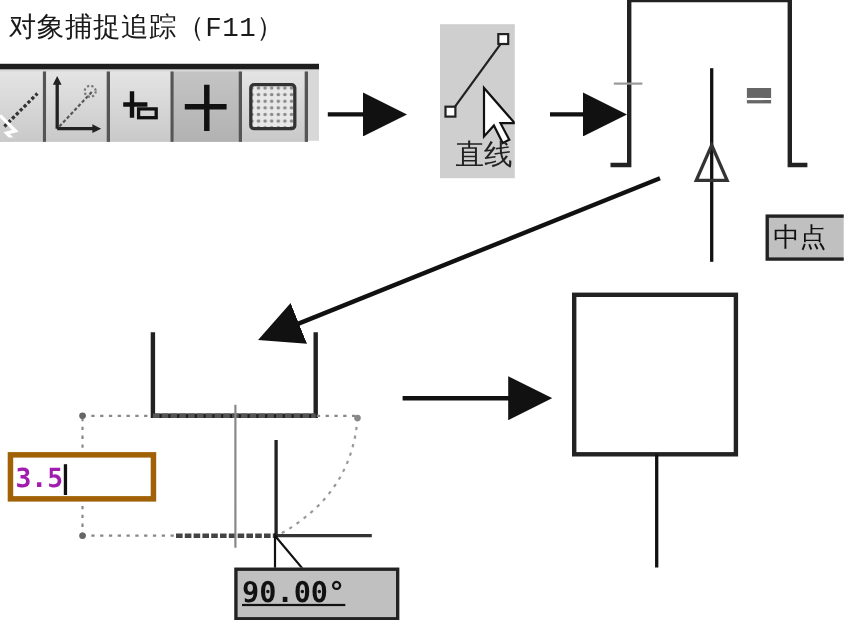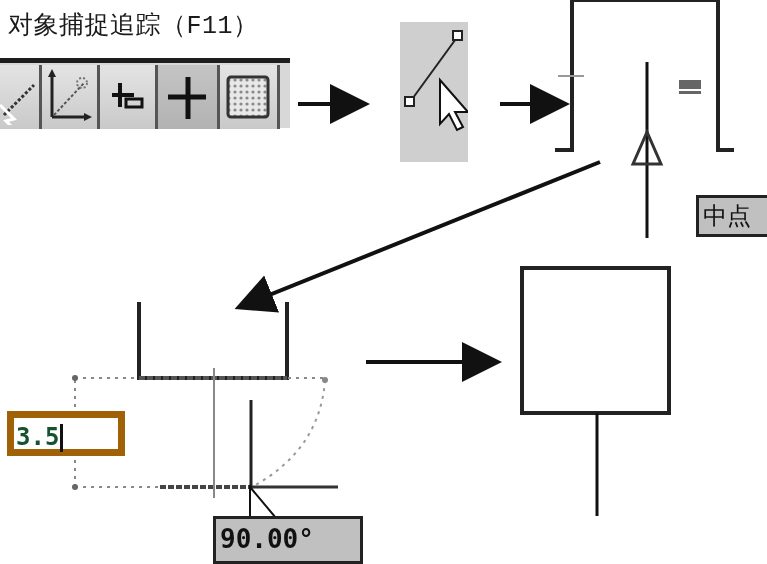--- a/index.html
+++ b/index.html
@@ -5,22 +5,22 @@
     html, body { margin: 0; padding: 0; background: #ffffff; }
     body { width: 767px; height: 564px; position: relative; overflow: hidden; font-family: "DejaVu Sans", sans-serif; }
     .title { position: absolute; left: 8px; top: 8px; font-family: Liberation Mono, monospace; font-size: 25px; color: #1a1a1a; letter-spacing: 0.5px; }
     .toolbar { position: absolute; left: 0; top: 58px; width: 290px; height: 70px; background: #d8d8d8; border-top: 5px solid #1e1e1e; box-sizing: border-box; }
     .tb-btn { position: absolute; top: 2px; height: 64px; box-sizing: border-box; border-right: 3px solid #555; background: linear-gradient(#e4e4e4, #c9c9c9); }
     .tb-btn.pressed { background: linear-gradient(#c4c4c4, #b2b2b2); }
     .cmd-btn { position: absolute; left: 400px; top: 22px; width: 68px; height: 140px; background: #cfcfcf; }
     .cmd-label { position: absolute; left: 14px; bottom: 4px; font-size: 26px; color: #222; font-family: "DejaVu Sans", sans-serif; }
     .tag { position: absolute; background: #c0c0c0; border: 3px solid #222; box-sizing: border-box; color: #111; font-family: "DejaVu Sans Mono", monospace; }
     .tag-mid { left: 696px; top: 195px; width: 80px; height: 42px; font-size: 24px; padding-left: 4px; line-height: 36px; }
-    .tag-angle { left: 213px; top: 516px; width: 150px; height: 48px; font-size: 26px; font-weight: bold; padding-left: 4px; line-height: 40px; }
-    .input-box { position: absolute; left: 7px; top: 411px; width: 118px; height: 45px; background: #fff; border: 7px solid #a16207; box-sizing: border-box; font-family: "DejaVu Sans Mono", monospace; font-size: 24px; font-weight: bold; color: #14532d; line-height: 38px; padding-left: 2px; }
+    .tag-angle { left: 213px; top: 516px; width: 150px; height: 48px; font-size: 26px; font-weight: bold; padding-left: 4px; line-height: 40px; text-decoration: underline; }
+    .input-box { position: absolute; left: 7px; top: 411px; width: 135px; height: 45px; background: #fff; border: 5px solid #a16207; box-sizing: border-box; font-family: "DejaVu Sans Mono", monospace; font-size: 24px; font-weight: bold; color: #a21caf; line-height: 38px; padding-left: 2px; }
     .caret { display: inline-block; width: 3px; height: 28px; background: #111; vertical-align: middle; margin-left: 1px; }
     svg.canvas { position: absolute; left: 0; top: 0; }
   </style>
 </head>
 <body>
 
 <div class="title">对象捕捉追踪（F11）</div>
 
 <div class="toolbar">
   <div class="tb-btn" style="left:0;width:42px;">
@@ -67,20 +67,21 @@
 
 <div class="cmd-btn">
   <svg width="68" height="110" style="position:absolute;left:0;top:0;">
     <line x1="10" y1="80" x2="58" y2="14" stroke="#222" stroke-width="2"></line>
     <rect x="5" y="75" width="9" height="9" fill="#fff" stroke="#222" stroke-width="2"></rect>
     <rect x="53" y="9" width="9" height="9" fill="#fff" stroke="#222" stroke-width="2"></rect>
   </svg>
   <svg width="68" height="140" style="position:absolute;left:0;top:0;">
     <path d="M40 58 L40 102 L49 92 L57 108 L63 105 L55 90 L68 90 Z" fill="#fff" stroke="#111" stroke-width="2"></path>
   </svg>
+  <span class="cmd-label">直线</span>
 </div>
 
 <svg class="canvas" width="767" height="564">
   <defs>
     <marker id="ah" markerWidth="10" markerHeight="10" refX="8" refY="5" orient="auto" markerUnits="strokeWidth">
       <path d="M0,0 L10,5 L0,10 Z" fill="#111"></path>
     </marker>
   </defs>
 
   <line x1="298" y1="104" x2="362" y2="104" stroke="#111" stroke-width="4" marker-end="url(#ah)"></line>

